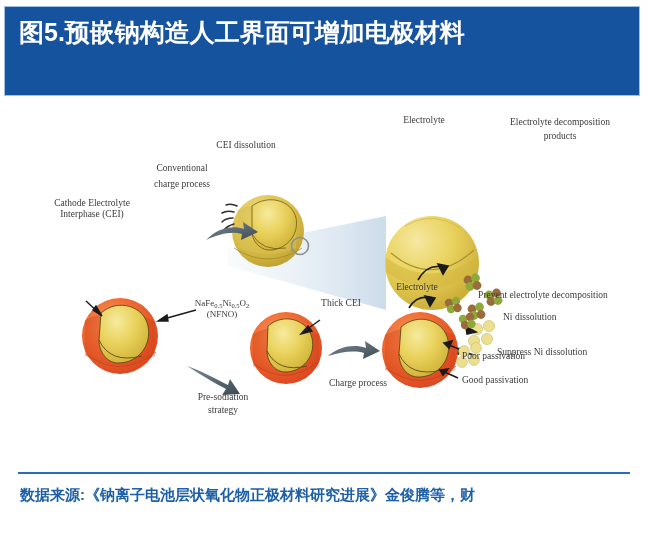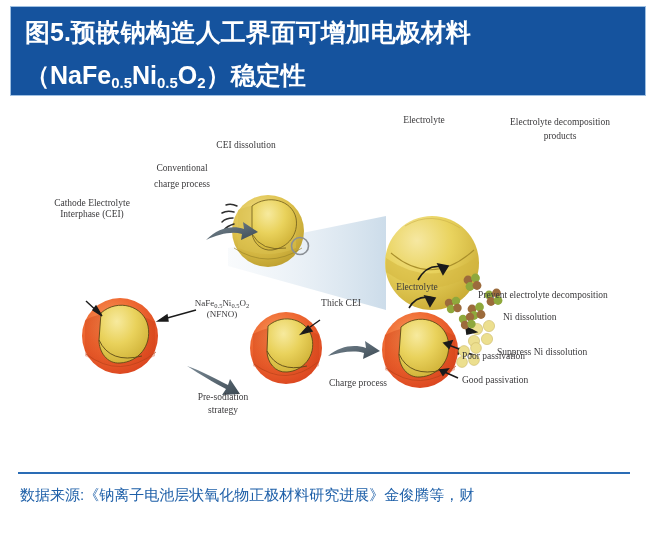--- a/index.html
+++ b/index.html
@@ -11,21 +11,20 @@
     position:relative;
   }
 
   
   #header-bar{
     position:absolute;left:4px;top:6px;width:636px;height:90px;
     background:#15539e;
     border:1px solid #9fc0e2;
     box-sizing:border-box;
     padding:4px 12px 0 14px;
-    margin-left:6px;
   }
   .title-line{
     color:#ffffff;
     font-size:25px;
     font-weight:bold;
     line-height:43px;
     white-space:nowrap;
     letter-spacing:0px;
   }
   .title-line sub{
@@ -58,30 +57,29 @@
     position:absolute;left:0;top:452px;width:648px;height:96px;
   }
   #footer-rule{
     position:absolute;left:18px;top:20px;width:612px;height:2px;
     background:#2a6cb5;
   }
   #footer-text{
     position:absolute;left:20px;top:30px;width:610px;
     color:#1d5fa8;
     font-size:15px;
-    font-weight:normal;
+    font-weight:bold;
     line-height:26px;
   }
 </style>
 </head>
 <body>
 
 <div id="header-bar">
   <div class="title-line">图5.预嵌钠构造人工界面可增加电极材料</div>
-  <div class="title-line"><span>（NaFe</span><sub>0.5</sub><span>Ni</span><sub>0.5</sub><span>O</span><sub>2</sub><span>）稳定性</span></div>
 </div>
 
 <div id="figure-canvas">
 <svg id="figure-svg" viewBox="0 0 648 352" xmlns="http://www.w3.org/2000/svg">
   <defs>
     <radialGradient id="gOrange" cx="38%" cy="32%" r="78%">
       <stop offset="0%" stop-color="#f79a5c"></stop>
       <stop offset="45%" stop-color="#ef6a33"></stop>
       <stop offset="100%" stop-color="#d8401c"></stop>
     </radialGradient>

